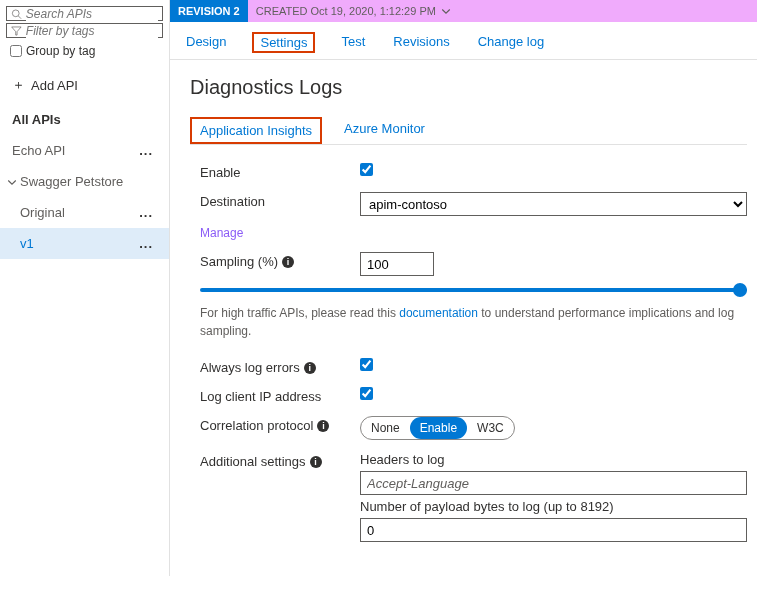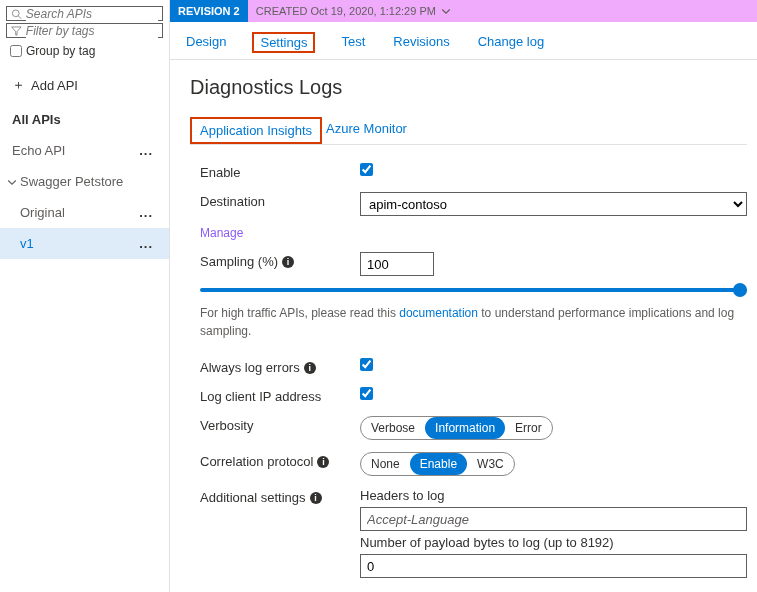--- a/index.html
+++ b/index.html
@@ -21,21 +21,21 @@
 .nav-item.selected { background: #deecf9; color: #0078d4; }
 .main { flex: 1; display: flex; flex-direction: column; }
 .revision-bar { height: 22px; background: #f0abfc; display: flex; align-items: center; font-size: 11px; }
 .revision-badge { background: #0078d4; color: #fff; font-weight: 600; padding: 0 8px; height: 22px; display: flex; align-items: center; }
 .revision-created { margin-left: 8px; color: #605e5c; display: flex; align-items: center; gap: 4px; }
 .tabs { display: flex; gap: 24px; padding: 10px 14px 6px 14px; border-bottom: 1px solid #e1e1e1; font-size: 13px; }
 .tab { color: #0078d4; cursor: pointer; padding: 2px 2px; }
 .tab.highlight { border: 2px solid #d83b01; padding: 1px 6px; }
 .content { padding: 16px 10px 18px 20px; }
 .page-title { font-size: 20px; font-weight: 400; color: #323130; margin-bottom: 18px; }
-.subtabs { display: flex; border-bottom: 1px solid #e1e1e1; margin-bottom: 18px; }
+.subtabs { display: flex; gap: 18px; border-bottom: 1px solid #e1e1e1; margin-bottom: 18px; }
 .subtab { color: #0078d4; padding: 4px 4px 8px 4px; cursor: pointer; font-size: 13px; }
 .subtab.highlight { border: 2px solid #d83b01; padding: 4px 8px; }
 .form { padding-left: 10px; }
 .form-row { display: flex; margin-bottom: 12px; align-items: flex-start; }
 .form-label { width: 160px; font-size: 13px; color: #323130; padding-top: 2px; display: flex; align-items: center; gap: 4px; }
 .form-control { flex: 1; }
 .info-icon { width: 12px; height: 12px; border-radius: 50%; background: #323130; color: #fff; display: inline-flex; align-items: center; justify-content: center; font-size: 9px; font-weight: bold; font-style: normal; }
 .select { width: 100%; height: 24px; border: 1px solid #605e5c; font-size: 13px; padding: 0 4px; background: #fff; }
 .manage-link { color: #8b5cf6; font-size: 12px; margin-top: 4px; display: inline-block; cursor: pointer; }
 .text-input { height: 24px; border: 1px solid #605e5c; padding: 0 6px; font-size: 13px; width: 74px; }
@@ -180,30 +180,20 @@
             <span class="info-icon">i</span>
           </div>
           <div class="form-control"><input type="checkbox" class="checkbox" checked="" style=""></div>
         </div>
 
         <div class="form-row">
           <div class="form-label">Log client IP address</div>
           <div class="form-control"><input type="checkbox" class="checkbox" checked="" style=""></div>
         </div>
 
-        <div class="form-row">
-          <div class="form-label">Verbosity</div>
-          <div class="form-control">
-            <div class="pill-group">
-              <div class="pill">Verbose</div>
-              <div class="pill active">Information</div>
-              <div class="pill">Error</div>
-            </div>
-          </div>
-        </div>
 
         <div class="form-row">
           <div class="form-label">
             <span>Correlation protocol</span>
             <span class="info-icon">i</span>
           </div>
           <div class="form-control">
             <div class="pill-group">
               <div class="pill">None</div>
               <div class="pill active">Enable</div>

